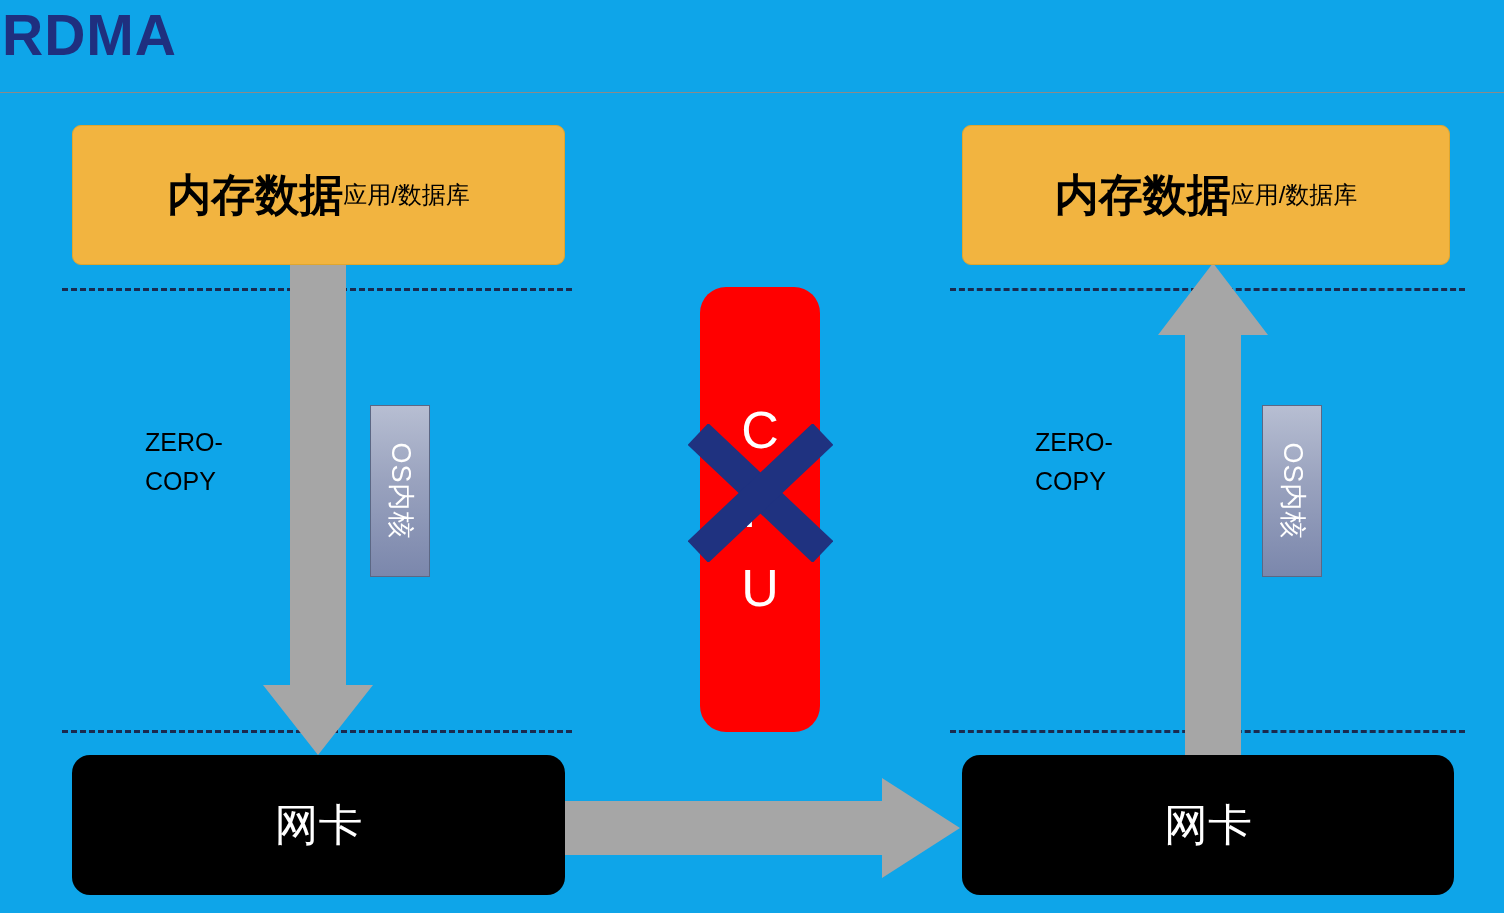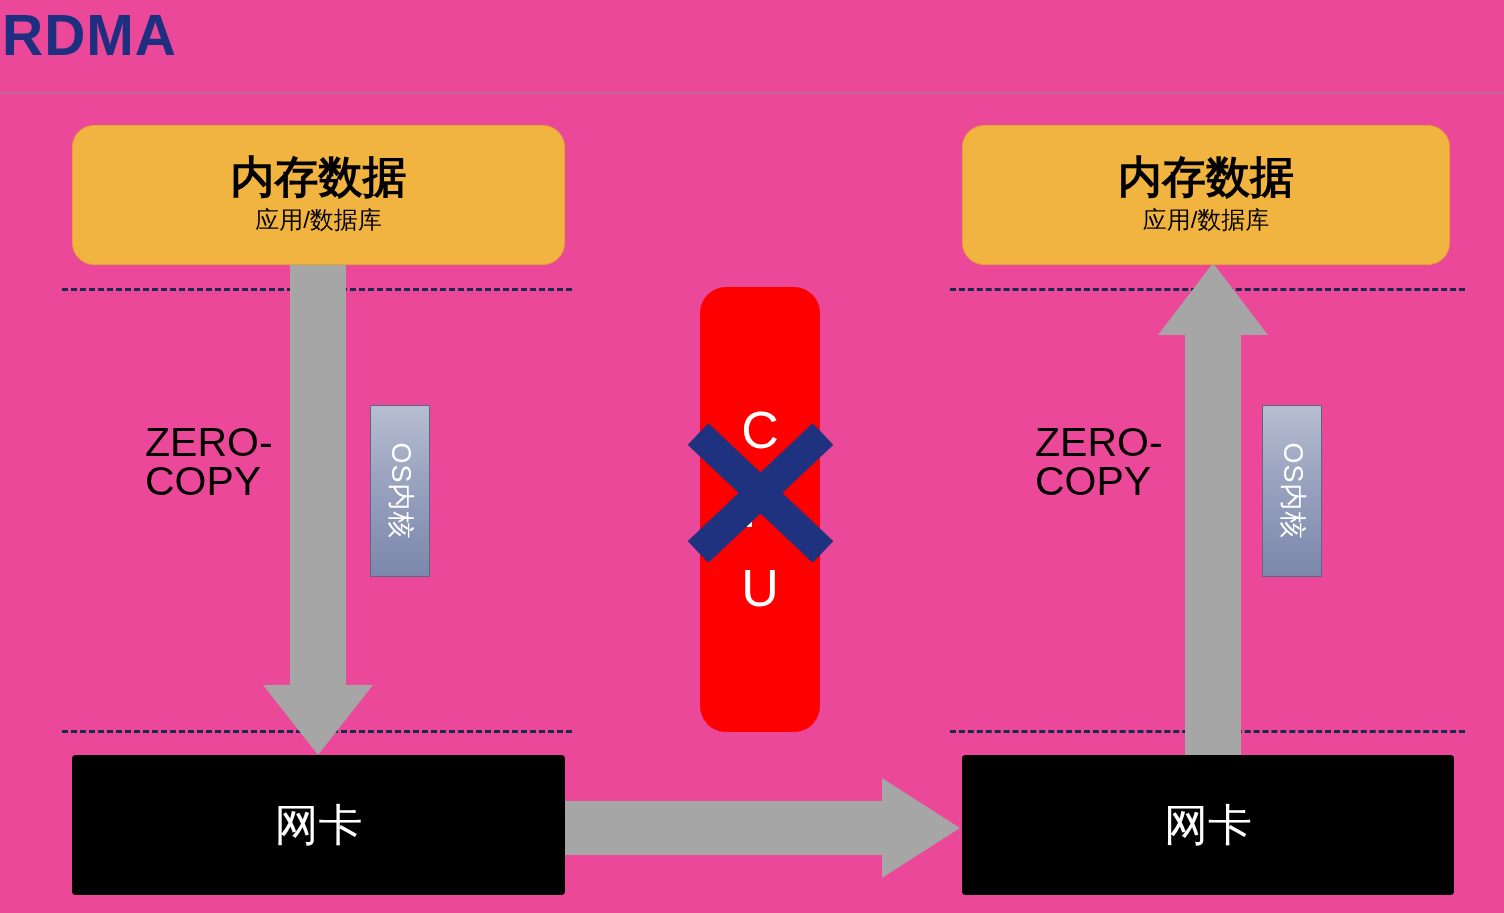--- a/index.html
+++ b/index.html
@@ -1,20 +1,20 @@
 <!DOCTYPE html>
 <html><head>
 <meta charset="utf-8">
 <style>
   html, body { margin: 0; padding: 0; background: #ffffff; }
   .canvas {
     position: relative;
     width: 1504px;
     height: 913px;
-    background: #ec4899;
+    background: #0ea5e9;
     font-family: "Liberation Sans", "DejaVu Sans", sans-serif;
     overflow: hidden;
   }
   .abs { position: absolute; }
 
   .page-title {
     left: 2px; top: 2px;
     font-size: 57px;
     font-weight: 600;
     color: #1F2F7F;
@@ -23,42 +23,42 @@
   .title-rule {
     left: 0; top: 92px;
     width: 1504px; height: 0;
     border-top: 1px solid #8a8a8a;
   }
 
   .mem-box {
     width: 493px; height: 140px;
     background: #F2B440;
     border: 1px solid #e0a62e;
-    border-radius: 22px;
-    display: flex; flex-direction: column;
+    border-radius: 9px;
+    display: flex; flex-direction: row;
     align-items: center; justify-content: center;
     box-sizing: border-box;
     text-align: right;
   }
   .mem-box.left-pos  { left: 72px;  top: 125px; }
   .mem-box.right-pos { left: 962px; top: 125px; width: 488px; }
   .mem-title { font-size: 44px; font-weight: 700; color: #000; line-height: 50px; }
   .mem-sub   { font-size: 24px; color: #000; line-height: 36px; }
 
   .dashed {
     height: 0;
     border-top: 3px dashed #1a2b50;
   }
   .dashed.tl { left: 62px;  top: 288px; width: 510px; }
   .dashed.bl { left: 62px;  top: 730px; width: 510px; }
   .dashed.tr { left: 950px; top: 288px; width: 515px; }
   .dashed.br { left: 950px; top: 730px; width: 515px; }
 
   .zero-copy {
-    font-size: 41px;
+    font-size: 25px;
     line-height: 39px;
     color: #000;
     white-space: pre-line;
   }
   .zero-copy.left-pos  { left: 145px;  top: 423px; }
   .zero-copy.right-pos { left: 1035px; top: 423px; }
 
   .os-kernel {
     width: 60px; height: 172px;
     background: linear-gradient(to bottom, #B7BED2 0%, #99A2BE 45%, #7B87AC 100%);
@@ -72,21 +72,21 @@
     transform: rotate(90deg);
     white-space: nowrap;
     font-size: 27px;
     color: #ffffff;
     letter-spacing: 1px;
   }
 
   .nic-box {
     width: 493px; height: 140px;
     background: #000000;
-    border-radius: 4px;
+    border-radius: 18px;
     display: flex; align-items: center; justify-content: center;
   }
   .nic-box.left-pos  { left: 72px;  top: 755px; }
   .nic-box.right-pos { left: 962px; top: 755px; width: 492px; }
   .nic-label { font-size: 44px; color: #ffffff; }
 
   .cpu-box {
     left: 700px; top: 287px;
     width: 120px; height: 445px;
     background: #FF0000;

